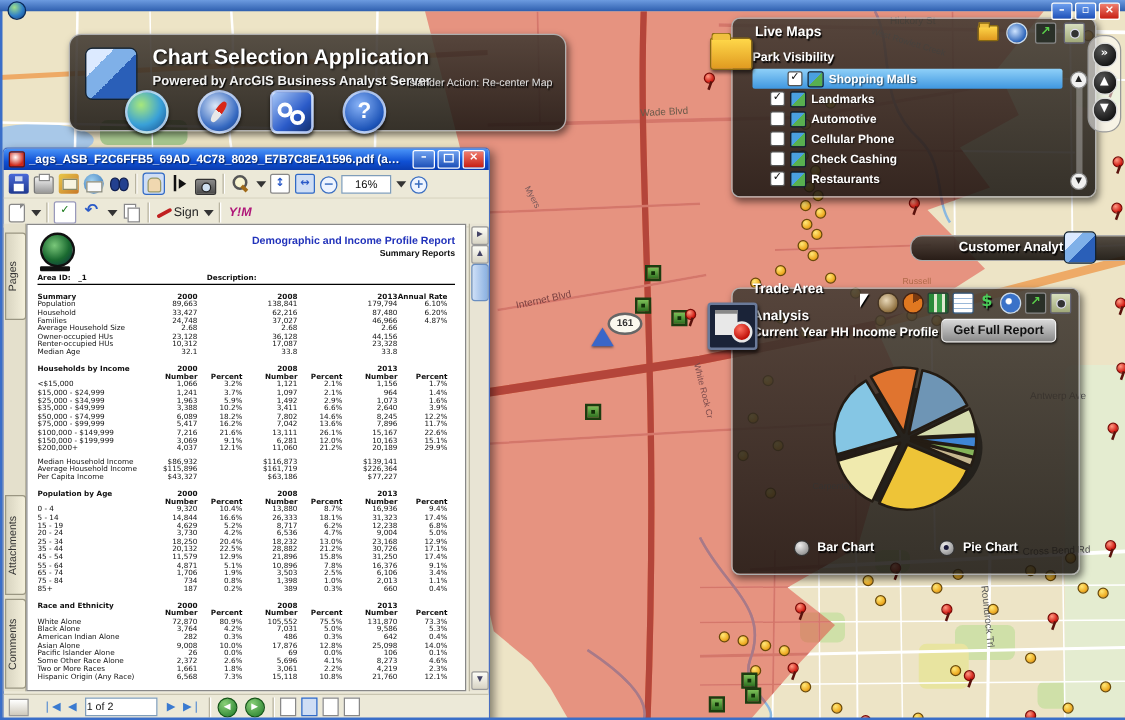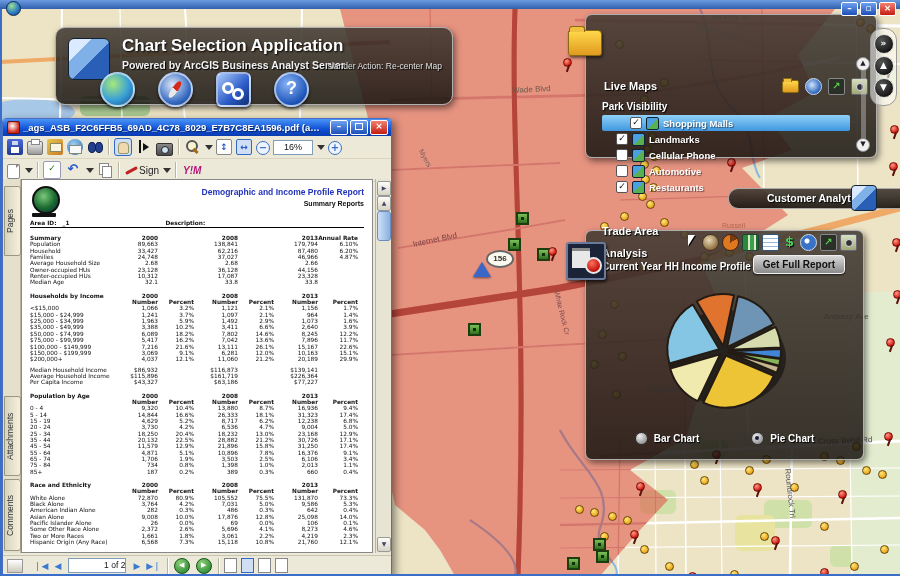--- a/index.html
+++ b/index.html
@@ -54,21 +54,21 @@
   .ic-settings-cube{border-radius:6px !important;background:linear-gradient(135deg,#a8c8f8,#2a5ac8 60%,#13306e);position:relative;}
   .ic-settings-cube::before,.ic-settings-cube::after{content:"";position:absolute;border-radius:50%;
     border:3px solid #fff;width:6px;height:6px;}
   .ic-settings-cube::before{left:4px;top:8px;}
   .ic-settings-cube::after{left:14px;top:14px;}
   .ic-help{background:radial-gradient(circle at 38% 32%,#8ab4f8,#1d54b8 70%,#0e2c68);color:#fff;
     font:bold 18px/29px "Liberation Sans",sans-serif;text-align:center;}
   .ic-help::before{content:"?";}
   
   #live-maps{left:585px;top:14px;width:290px;height:142px;z-index:20;}
-  #lm-bar{display:flex;align-items:center;padding:16px 8px 0 18px;height:22px;margin-top:44px;}
+  #lm-bar{display:flex;align-items:center;padding:0 8px 0 18px;height:22px;}
   #lm-icons{margin-left:auto;display:flex;gap:6px;}
   #layer-vis{font:bold 10px "Liberation Sans",sans-serif;margin:4px 0 3px 16px;text-shadow:1px 1px 1px #000;}
   #layer-list{margin-left:16px;width:248px;}
   .layer-row{display:flex;align-items:center;height:16px;gap:4px;padding-left:14px;}
   .layer-row.sel{background:linear-gradient(#8fd0f8,#3f97e0);border-radius:2px;padding-left:28px;}
   .cbx{width:10px;height:10px;background:#fff;border:1px solid #555;border-radius:2px;
     font:bold 9px/9px "DejaVu Sans",sans-serif;color:#111;text-align:center;flex:0 0 auto;}
   .layer-ic{width:11px;height:11px;border:1px solid #123;border-radius:2px;flex:0 0 auto;
     background:linear-gradient(135deg,#4aa0e0 0 50%,#58b050 50%);}
   .layer-lbl{font:bold 9.5px "Liberation Sans",sans-serif;text-shadow:1px 1px 1px #0008;}
@@ -204,21 +204,21 @@
   .ds-btn{position:absolute;left:1px;width:12px;height:13px;background:linear-gradient(#fdfdf8,#d8d4c4);
     border:1px solid #9a96820;border:1px solid #999;border-radius:2px;color:#446;
     font:6px/12px "DejaVu Sans",sans-serif;text-align:center;}
   #ds-thumb{position:absolute;left:1px;top:32px;width:12px;height:28px;border-radius:3px;
     background:linear-gradient(90deg,#cfe0f8,#8ab0e0);border:1px solid #6a8ec0;}
   
   #pdf-bottom{position:absolute;left:0;bottom:2px;width:100%;height:20px;background:#ece9d8;border-top:1px solid #c8c4b0;
     display:flex;align-items:center;padding:0 4px;box-sizing:border-box;}
   .nav-glyph{color:#3a7ad0;font:bold 9px/16px "DejaVu Sans",sans-serif;padding:0 3px;}
   .pagebox{width:56px;height:13px;background:#fff;border:1px solid #7f9db9;font:8.5px/13px "Liberation Sans",sans-serif;
-    color:#111;text-align:right;margin:0 4px;}
+    color:#111;text-align:left;margin:0 4px;}
   .hist{width:14px;height:14px;border-radius:50%;margin:0 3px;text-align:center;color:#fff;
     font:bold 7px/13px "DejaVu Sans",sans-serif;background:radial-gradient(circle at 35% 30%,#8ad078,#1e7a28);border:1px solid #145518;}
   .lay{width:11px;height:13px;background:#fff;border:1px solid #888;margin:0 2px;}
   .lay.active{border:1px solid #316ac5;background:#cfdef5;}
   .pgopt{width:14px;height:12px;background:linear-gradient(#fff,#cfcabc);border:1px solid #999;margin-right:8px;}
   
   .mic{width:15px;height:15px;display:inline-block;position:relative;border-radius:2px;}
   .mic-folder{background:linear-gradient(#ffd84a,#e09a20);border:1px solid #8a6a10;height:11px;top:2px;}
   .mic-folder::before{content:"";position:absolute;left:0;top:-3px;width:7px;height:3px;background:#f0c040;border:1px solid #8a6a10;border-bottom:none;}
   .mic-tools{background:radial-gradient(circle at 40% 40%,#cfe4ff,#2a62b8 70%);border-radius:50%;border:1px solid #cde;}
@@ -414,21 +414,21 @@
       <div class="pin" style="left: 820px; top: 568px;"></div>
       <div class="pin" style="left: 688px; top: 572px;"></div>
       <div class="pin" style="left: 636px; top: 482px;"></div>
       <div class="pin" style="left: 712px; top: 450px;"></div>
       <div class="pin" style="left: 884px; top: 432px;"></div>
       <div class="pin" style="left: 893px; top: 290px;"></div>
       <div class="pin" style="left: 886px; top: 338px;"></div>
       <div class="pin" style="left: 892px; top: 238px;"></div>
       <div class="pin" style="left: 630px; top: 530px;"></div>
       <div class="tri" style="left: 473px; top: 262px;"></div>
-      <div class="shield" style="left: 486px; top: 250px;">156</div>
+      <div class="shield" style="left: 486px; top: 250px;">161</div>
       <div class="mlabel" style="left: 712px; top: 12px; font-size: 8px; color: rgb(106, 106, 106); transform: rotate(0deg);">Hickory St</div>
       <div class="mlabel" style="left: 512px; top: 86px; font-size: 8px; color: rgb(106, 90, 74); transform: rotate(-3deg);">Wade Blvd</div>
       <div class="mlabel" style="left: 424px; top: 148px; font-size: 7px; color: rgb(122, 90, 90); transform: rotate(62deg);">Myers</div>
       <div class="mlabel" style="left: 412px; top: 240px; font-size: 8px; color: rgb(122, 64, 64); transform: rotate(-12deg);">Internet Blvd</div>
       <div class="mlabel" style="left: 722px; top: 222px; font-size: 7px; color: rgb(176, 106, 74); transform: rotate(0deg);">Russell</div>
       <div class="mlabel" style="left: 698px; top: 22px; font-size: 7px; color: rgb(138, 152, 168); transform: rotate(17deg);">West Rowlett Creek</div>
       <div class="mlabel" style="left: 824px; top: 312px; font-size: 8px; color: rgb(102, 102, 102); transform: rotate(0deg);">Antwerp Ave</div>
       <div class="mlabel" style="left: 818px; top: 437px; font-size: 8px; color: rgb(85, 85, 85); transform: rotate(-2deg);">Cross Bend Rd</div>
       <div class="mlabel" style="left: 792px; top: 468px; font-size: 8px; color: rgb(85, 85, 85); transform: rotate(84deg);">Roundrock Trl</div>
       <div class="mlabel" style="left: 560px; top: 290px; font-size: 7px; color: rgb(122, 74, 74); transform: rotate(76deg);">White Rock Cr</div>
@@ -476,26 +476,31 @@
           <span class="layer-lbl">Shopping Malls</span>
         </div>
         <div class="layer-row">
           <span class="cbx">✓</span>
           <span class="layer-ic"></span>
           <span class="layer-lbl">Landmarks</span>
         </div>
         <div class="layer-row">
           <span class="cbx"></span>
           <span class="layer-ic"></span>
+          <span class="layer-lbl">Automotive</span>
+        </div>
+        <div class="layer-row">
+          <span class="cbx"></span>
+          <span class="layer-ic"></span>
           <span class="layer-lbl">Cellular Phone</span>
         </div>
         <div class="layer-row">
           <span class="cbx"></span>
           <span class="layer-ic"></span>
-          <span class="layer-lbl">Automotive</span>
+          <span class="layer-lbl">Check Cashing</span>
         </div>
         <div class="layer-row">
           <span class="cbx">✓</span>
           <span class="layer-ic"></span>
           <span class="layer-lbl">Restaurants</span>
         </div>
       </div>
     <div id="lm-scroll"></div>
     <div class="lm-scroll-btn" style="top:42px">▲</div>
     <div class="lm-scroll-btn" style="top:123px">▼</div>

